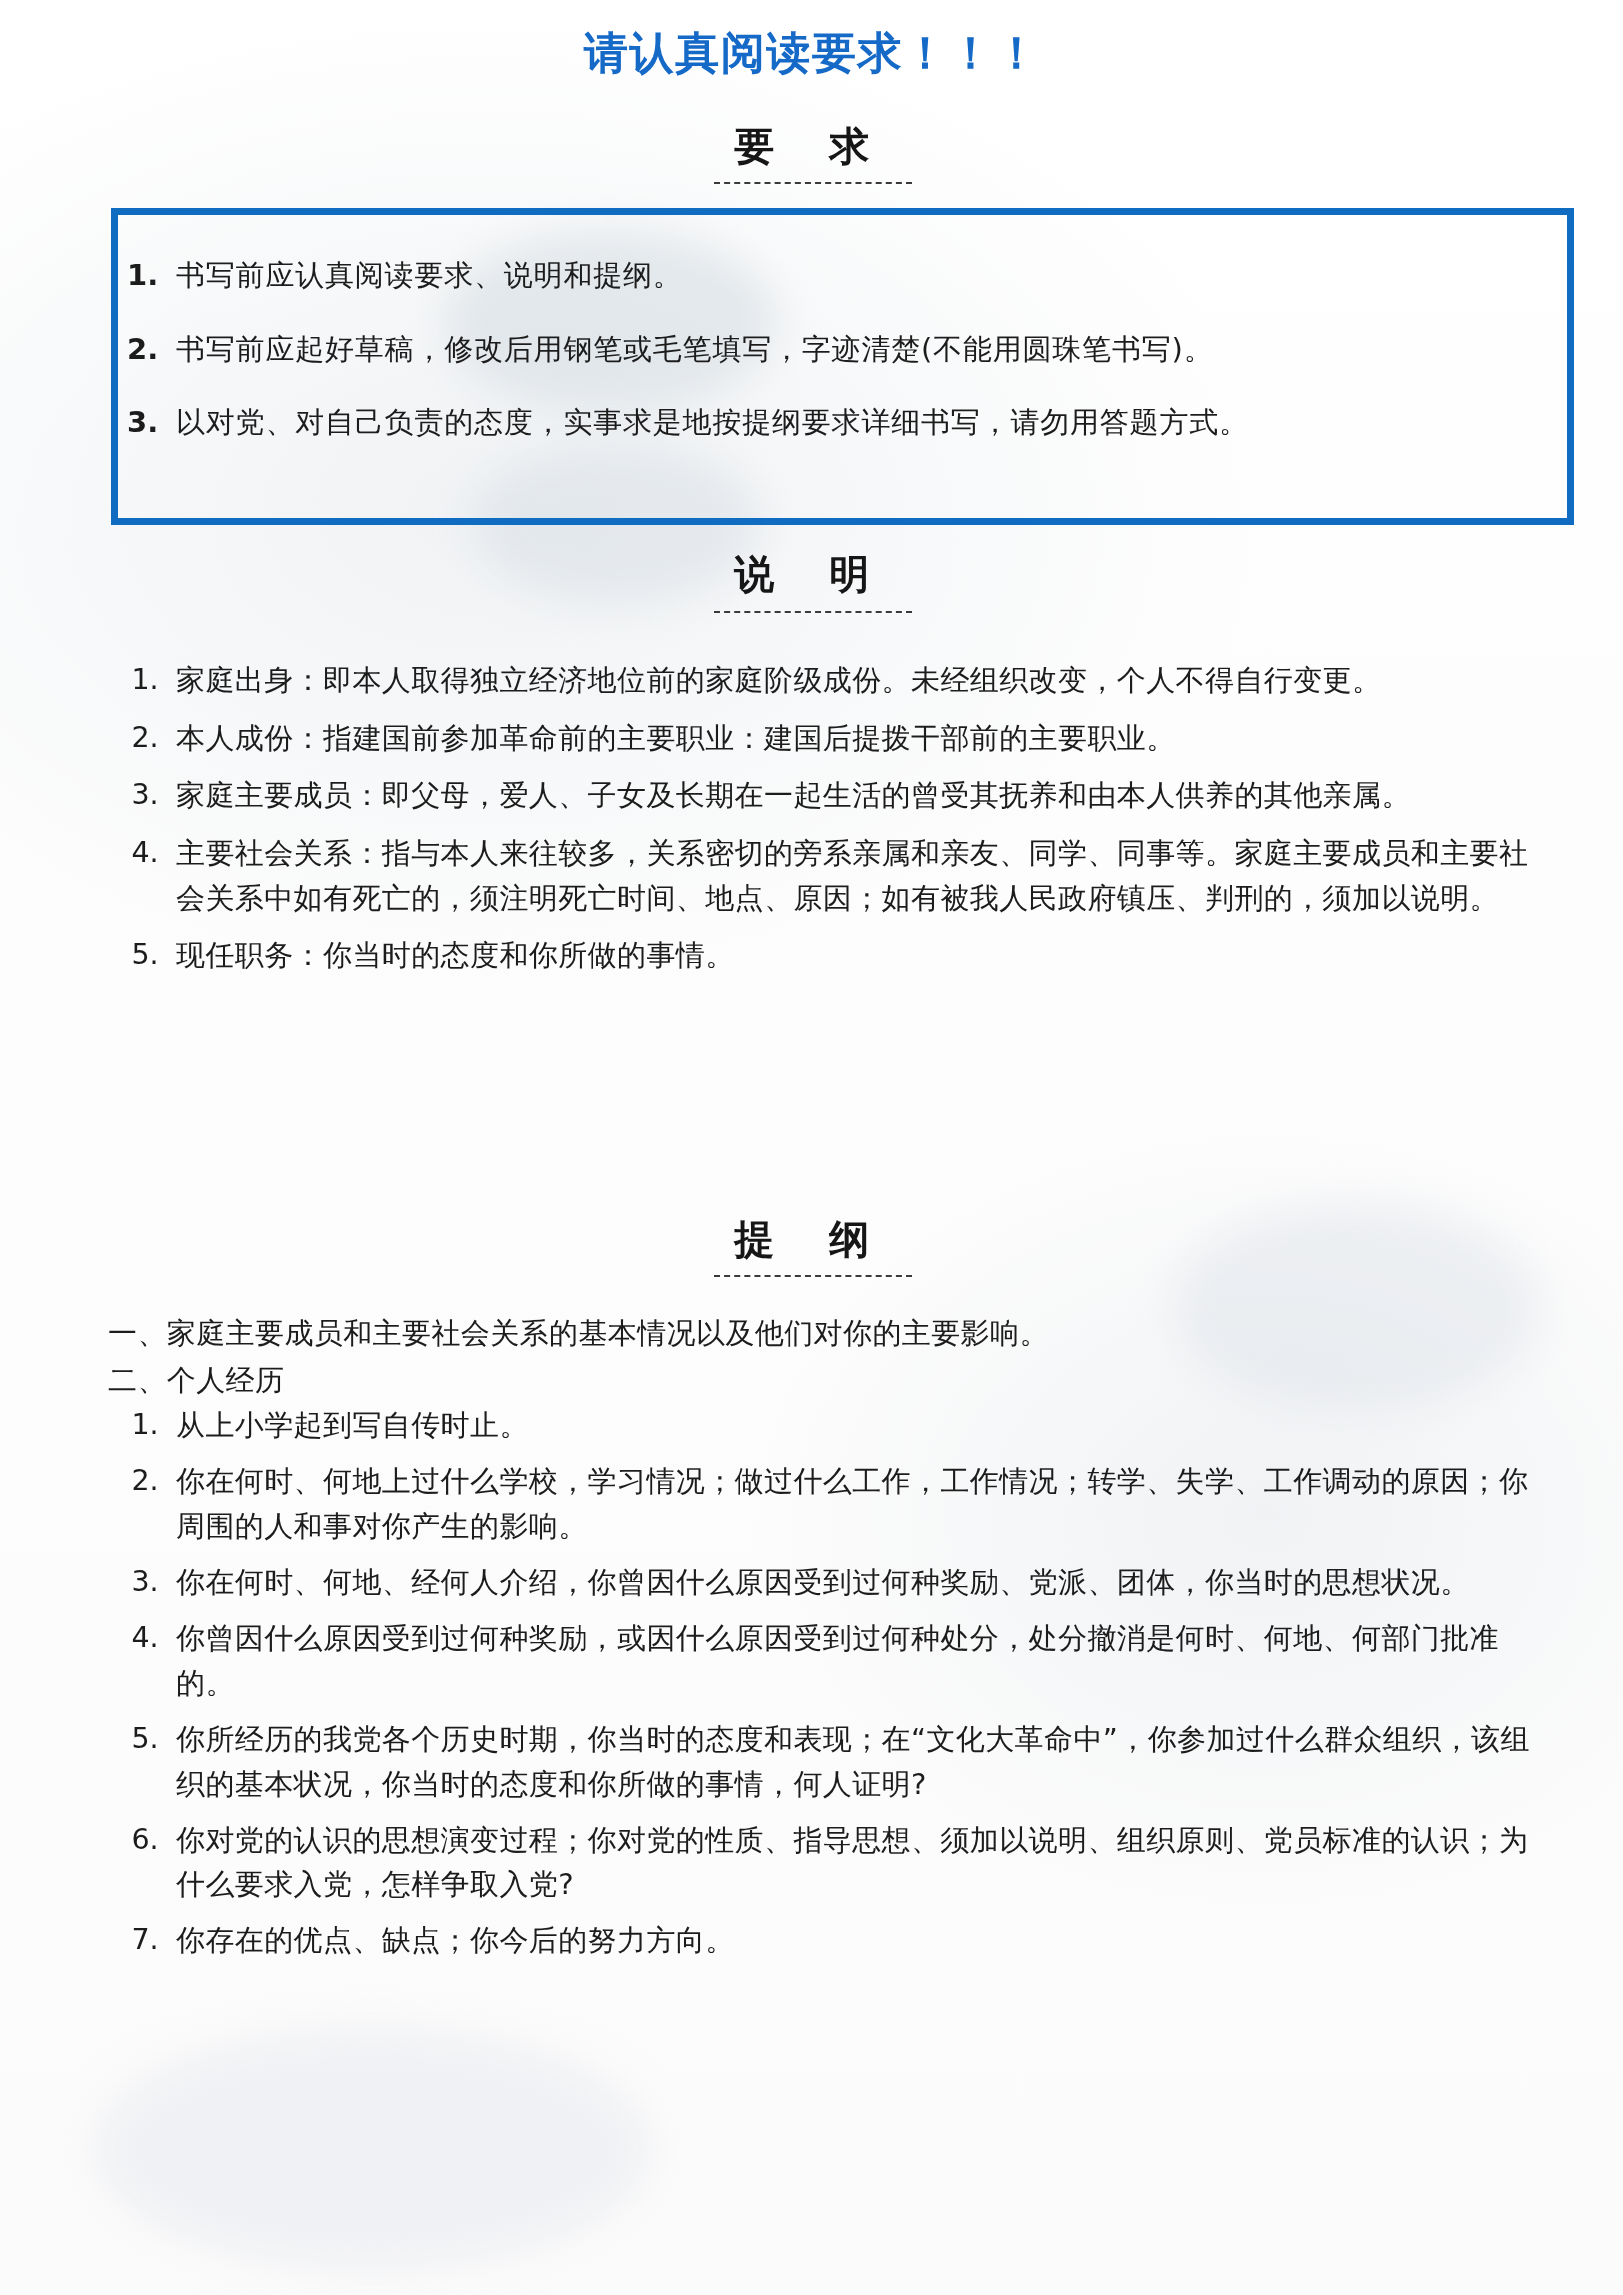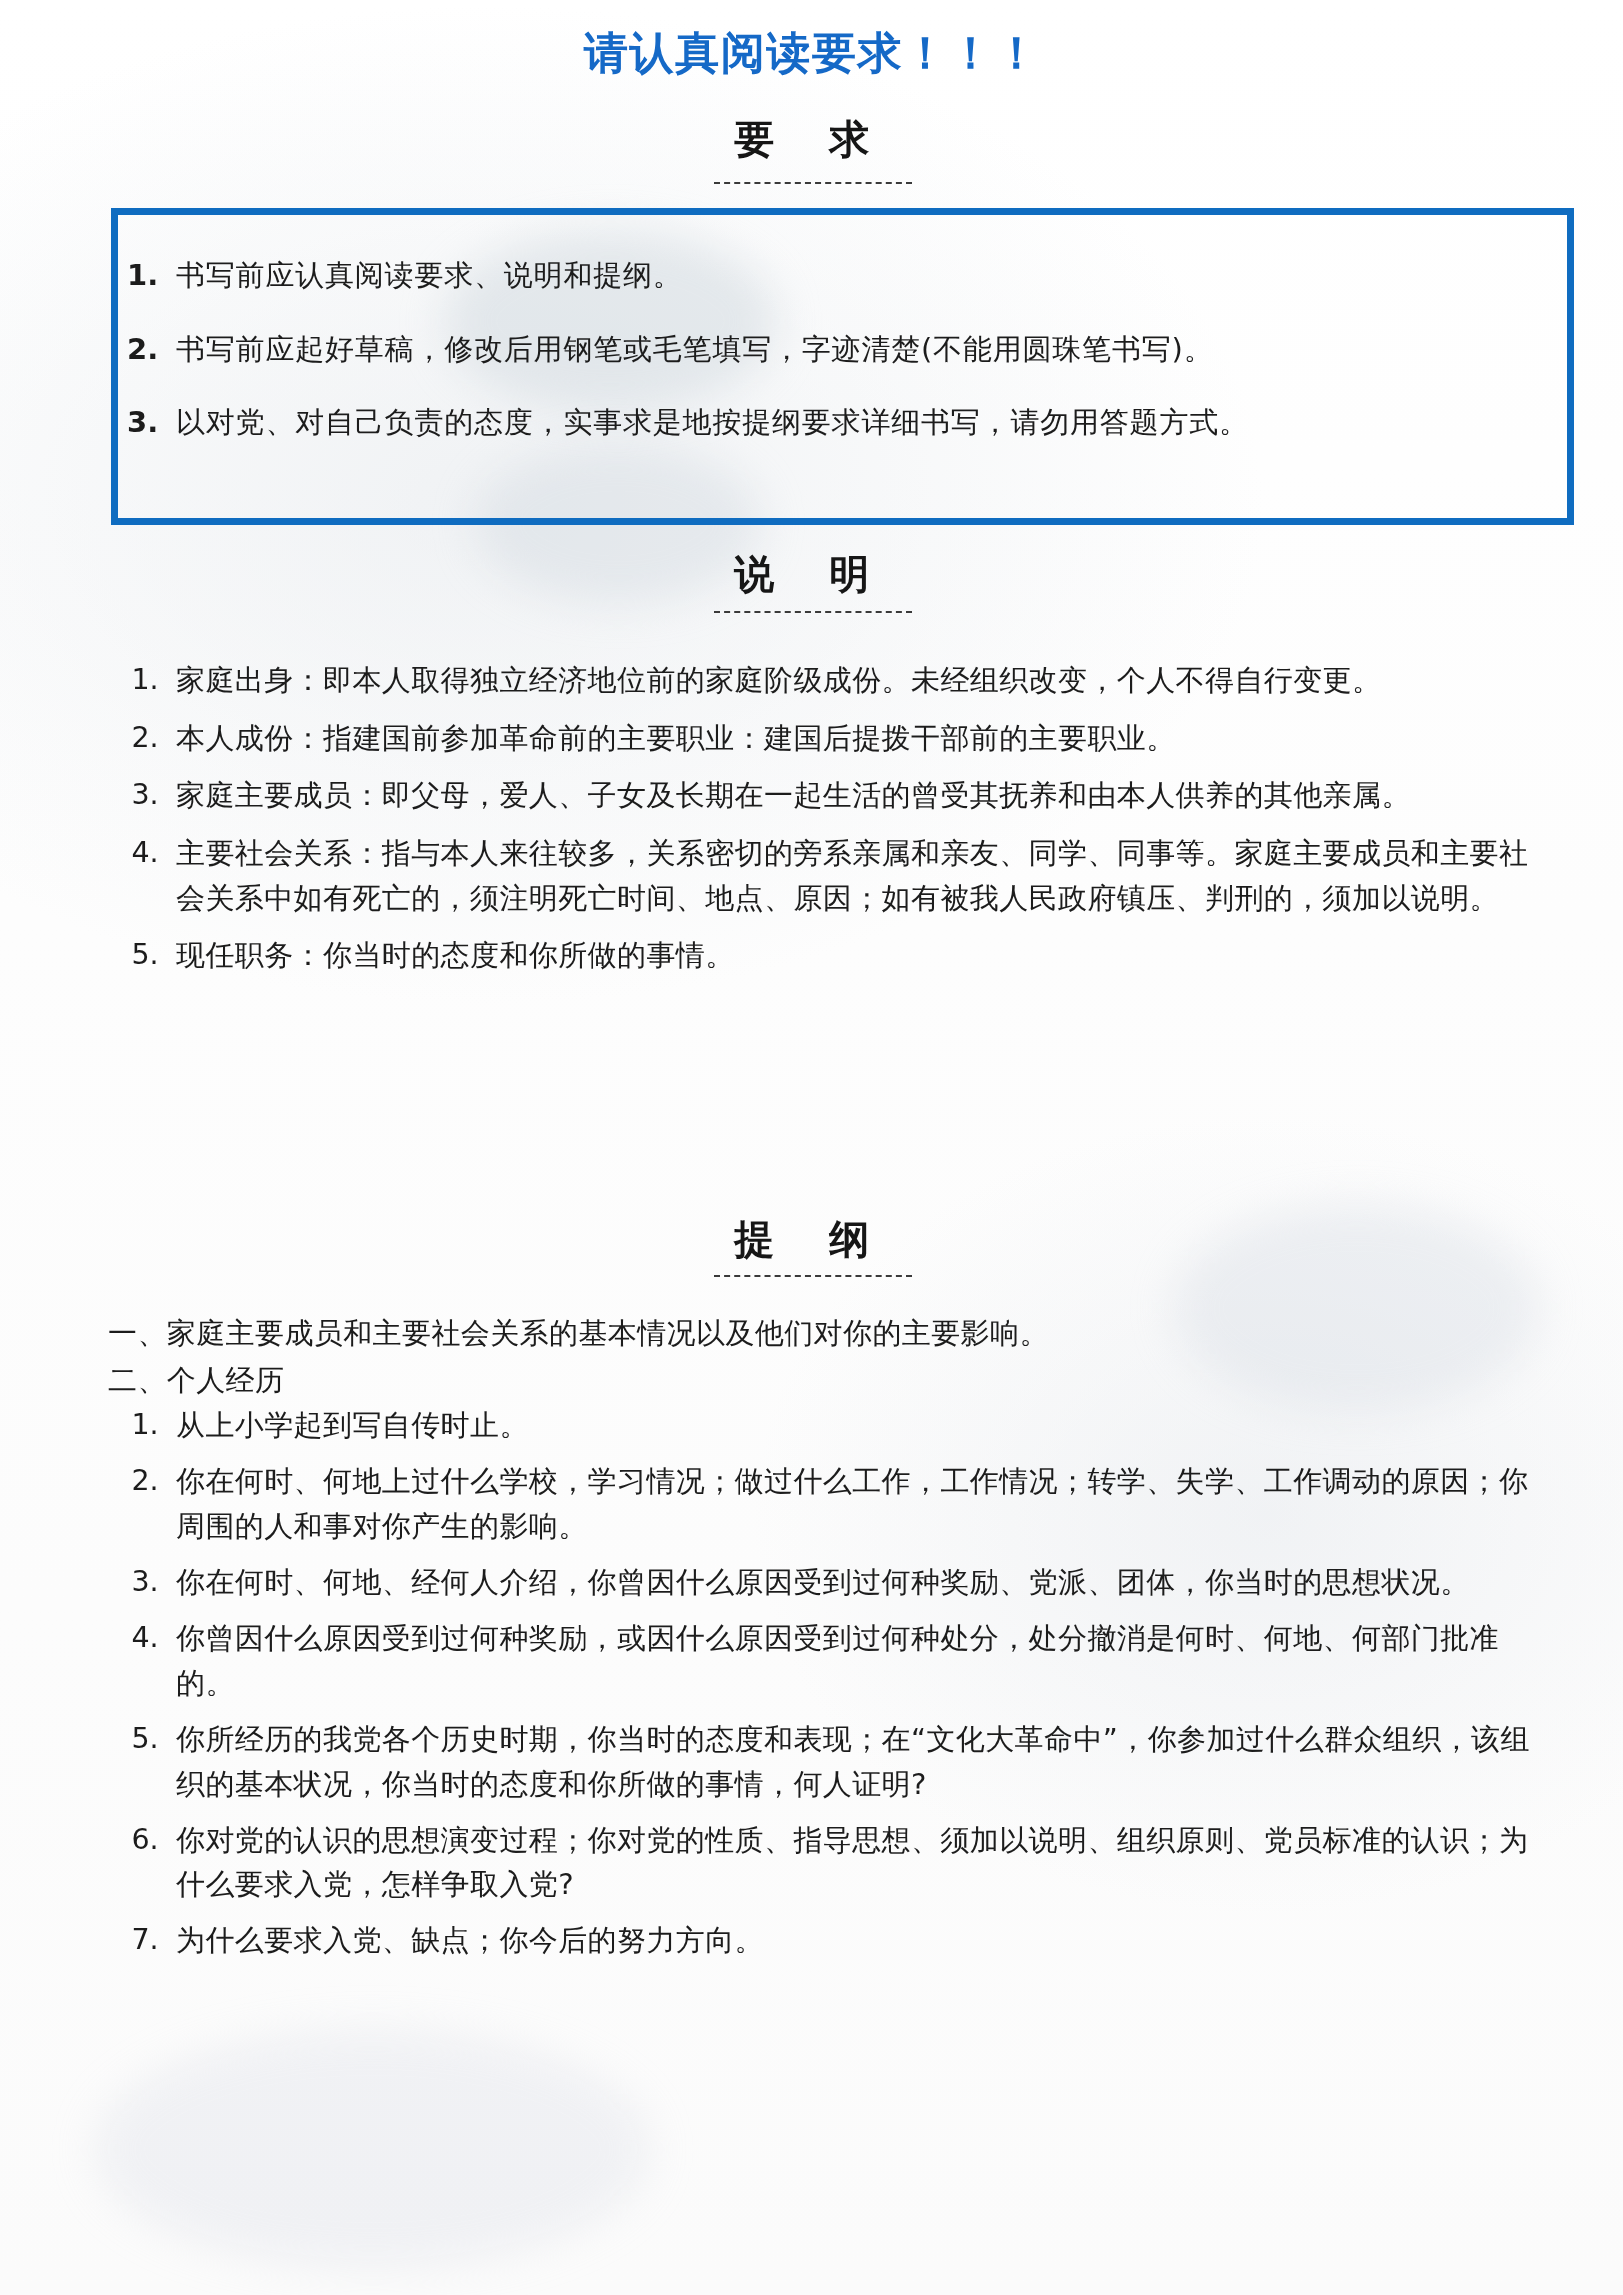--- a/index.html
+++ b/index.html
@@ -160,21 +160,21 @@
   <div class="paper-smudge" style="left:444px; top:230px; width:333px; height:182px; background:rgba(205,212,220,0.45);"></div>
   <div class="paper-smudge" style="left:476px; top:444px; width:285px; height:159px; background:rgba(208,214,222,0.40);"></div>
   <div class="paper-smudge" style="left:1174px; top:1205px; width:365px; height:206px; background:rgba(212,218,226,0.35);"></div>
   <div class="paper-smudge" style="left:95px; top:2030px; width:555px; height:238px; background:rgba(215,220,228,0.30);"></div>
 </div>
 
 <div class="content">
 
   <div class="banner">请认真阅读要求！！！</div>
 
-  <div class="section-title" style="top:112px;">要 求</div>
+  <div class="section-title" style="top:119px;">要 求</div>
   <div class="title-underline" style="top:182px; left:714px; width:198px;"></div>
 
   <div class="blue-box" style="left:111px; top:208px; width:1463px; height:317px;"></div>
 
   <div class="req-list" style="top:254px;">
     <div class="req-item">
       <span class="req-num">1.</span>
       <span class="req-text">书写前应认真阅读要求、说明和提纲。</span>
     </div>
     <div class="req-item">
@@ -241,18 +241,18 @@
     <div class="out-item">
       <span class="out-num">5.</span>
       <span class="out-text">你所经历的我党各个历史时期，你当时的态度和表现；在“文化大革命中”，你参加过什么群众组织，该组织的基本状况，你当时的态度和你所做的事情，何人证明?</span>
     </div>
     <div class="out-item">
       <span class="out-num">6.</span>
       <span class="out-text">你对党的认识的思想演变过程；你对党的性质、指导思想、须加以说明、组织原则、党员标准的认识；为什么要求入党，怎样争取入党?</span>
     </div>
     <div class="out-item">
       <span class="out-num">7.</span>
-      <span class="out-text">为什么要求入党、缺点；你今后的努力方向。</span>
+      <span class="out-text">你存在的优点、缺点；你今后的努力方向。</span>
     </div>
   </div>
 
 </div>
 
 
 </body></html>

